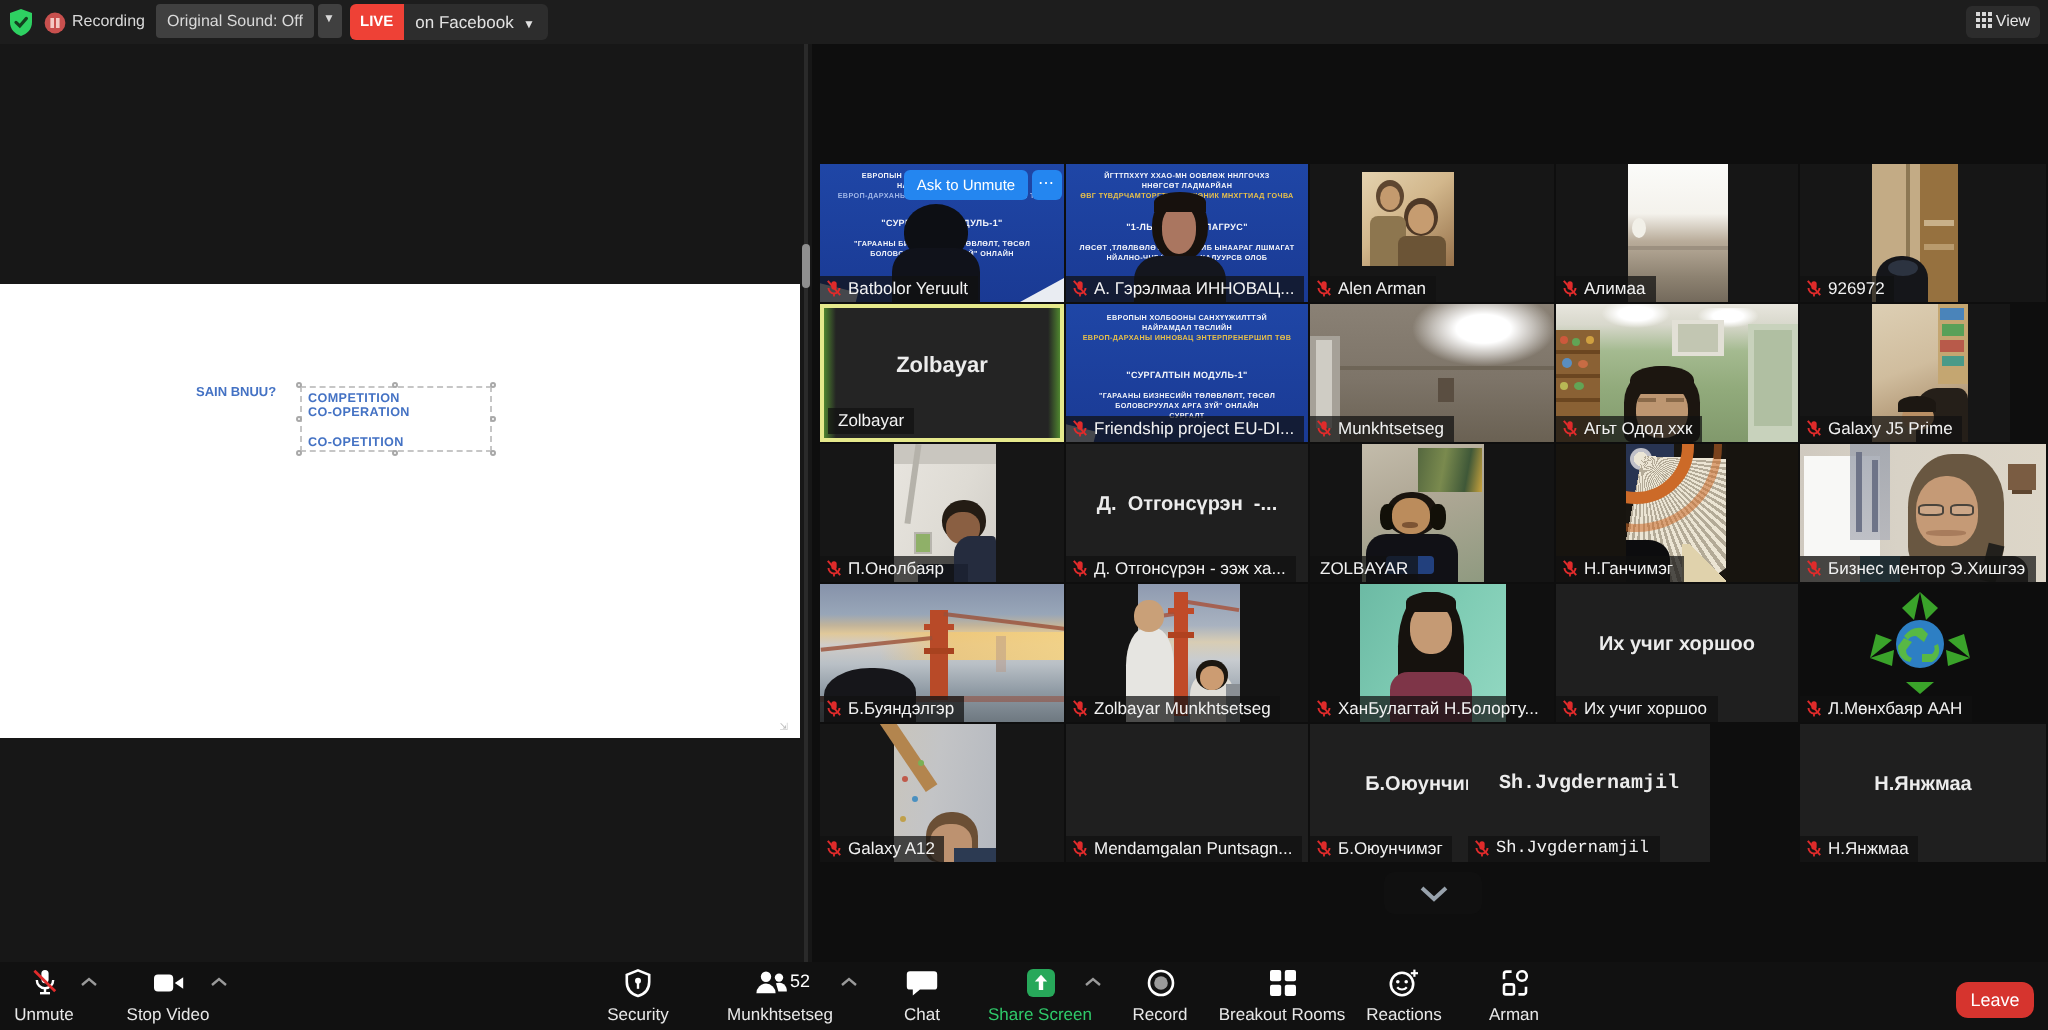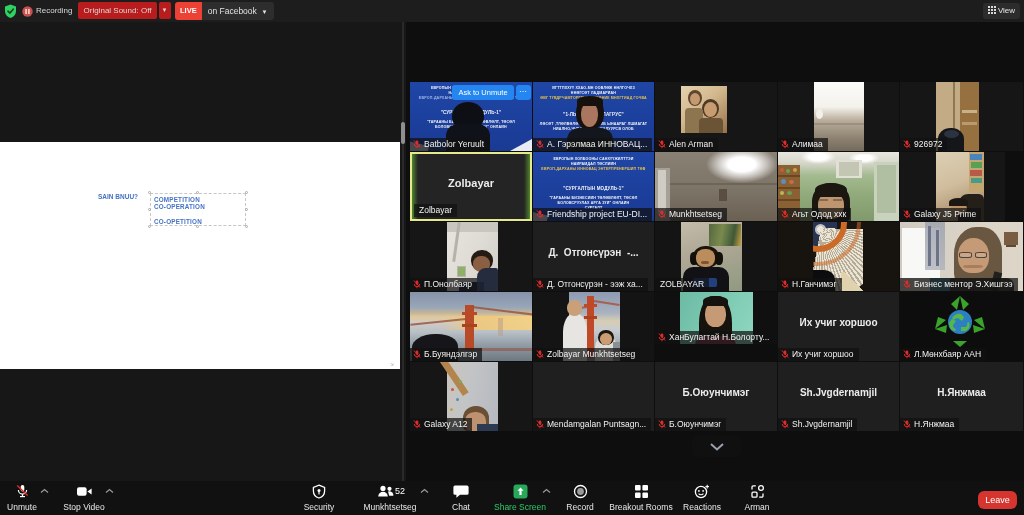--- a/index.html
+++ b/index.html
@@ -2,21 +2,21 @@
 <html><head>
 <meta charset="utf-8">
 <style>
   * { margin:0; padding:0; box-sizing:border-box; }
   html,body { width:1024px; height:515px; overflow:hidden; background:#0e0e0e;
     font-family:"Liberation Sans", sans-serif; }
   #screen { position:relative; width:1024px; height:515px; background:#0e0e0e; }
 
   
   #topbar { position:absolute; left:0; top:0; width:1024px; height:22px; background:#1d1d1d; }
-  .tb-btn { position:absolute; top:2px; height:17px; background:#b91c1c; border-radius:2px;
+  .tb-btn { position:absolute; top:2px; height:17px; background:#404040; border-radius:2px;
     color:#d9d9d9; font-size:8px; line-height:17px; text-align:center; }
   #rec-txt { position:absolute; left:36px; top:0; height:22px; line-height:22px;
     color:#d9d9d9; font-size:8px; }
   #live { position:absolute; left:175px; top:2px; height:18px; border-radius:3px; overflow:hidden; }
   #live .red { display:inline-block; background:#ee4136; color:#fff; font-weight:bold;
     font-size:7.5px; line-height:18px; padding:0 5px; vertical-align:top;}
   #live .dark { display:inline-block; background:#2d2d2d; color:#e2e2e2;
     font-size:8.5px; line-height:18px; padding:0 6px; vertical-align:top;}
   #viewbtn { position:absolute; right:4px; top:3px; width:37px; height:16px; background:#2c2c2c;
     border-radius:3px; color:#e6e6e6; font-size:8px; line-height:16px; text-align:center; }
@@ -461,21 +461,21 @@
         <div class="lb" style="">
           <svg width="8" height="9" viewBox="0 0 9 10">
             <rect x="3" y="0.6" width="3" height="4.8" rx="1.5" fill="#e02b2b"></rect>
             <path d="M1.4 4.4 a3.1 3.1 0 0 0 6.2 0" stroke="#e02b2b" stroke-width="1.1" fill="none"></path>
             <rect x="4" y="7.4" width="1" height="1.8" fill="#e02b2b"></rect>
             <line x1="1" y1="0.4" x2="8" y2="8.4" stroke="#e02b2b" stroke-width="1.1"></line>
           </svg>
           <span>Zolbayar Munkhtsetseg</span>
         </div>
       </div>
-<div class="tile" style="left:655px;top:292px;width:122px;height:52px;background:#101010;">
+<div class="tile" style="left:655px;top:292px;width:122px;height:69px;background:#101010;">
         <div style="position:absolute;left:25px;top:0;width:73px;height:69px;background:linear-gradient(120deg,#6cbaa4 0%,#7fccb4 50%,#93d8c2 100%);">
           <div style="position:absolute;left:19px;top:4px;width:33px;height:65px;border-radius:42% 42% 0 0;background:#16120e;"></div>
           <div style="position:absolute;left:25px;top:10px;width:21px;height:25px;border-radius:46%;background:#c59a74;"></div>
           <div style="position:absolute;left:23px;top:4px;width:25px;height:10px;border-radius:50% 50% 0 0;background:#16120e;"></div>
           <div style="position:absolute;left:15px;top:44px;width:41px;height:25px;border-radius:9px 9px 0 0;background:#7e3548;"></div>
         </div>
         <div class="lb" style="">
           <svg width="8" height="9" viewBox="0 0 9 10">
             <rect x="3" y="0.6" width="3" height="4.8" rx="1.5" fill="#e02b2b"></rect>
             <path d="M1.4 4.4 a3.1 3.1 0 0 0 6.2 0" stroke="#e02b2b" stroke-width="1.1" fill="none"></path>
@@ -560,21 +560,21 @@
         <div class="lb" style="">
           <svg width="8" height="9" viewBox="0 0 9 10">
             <rect x="3" y="0.6" width="3" height="4.8" rx="1.5" fill="#e02b2b"></rect>
             <path d="M1.4 4.4 a3.1 3.1 0 0 0 6.2 0" stroke="#e02b2b" stroke-width="1.1" fill="none"></path>
             <rect x="4" y="7.4" width="1" height="1.8" fill="#e02b2b"></rect>
             <line x1="1" y1="0.4" x2="8" y2="8.4" stroke="#e02b2b" stroke-width="1.1"></line>
           </svg>
           <span>Б.Оюунчимэг</span>
         </div>
       </div>
-<div class="tile" style="left:778px;top:362px;width:121px;height:69px;">
+<div class="tile" style="left:734px;top:362px;width:121px;height:69px;font-family:Liberation Mono, monospace;">
         <div class="cn">Sh.Jvgdernamjil</div>
         <div class="lb" style="">
           <svg width="8" height="9" viewBox="0 0 9 10">
             <rect x="3" y="0.6" width="3" height="4.8" rx="1.5" fill="#e02b2b"></rect>
             <path d="M1.4 4.4 a3.1 3.1 0 0 0 6.2 0" stroke="#e02b2b" stroke-width="1.1" fill="none"></path>
             <rect x="4" y="7.4" width="1" height="1.8" fill="#e02b2b"></rect>
             <line x1="1" y1="0.4" x2="8" y2="8.4" stroke="#e02b2b" stroke-width="1.1"></line>
           </svg>
           <span>Sh.Jvgdernamjil</span>
         </div>

